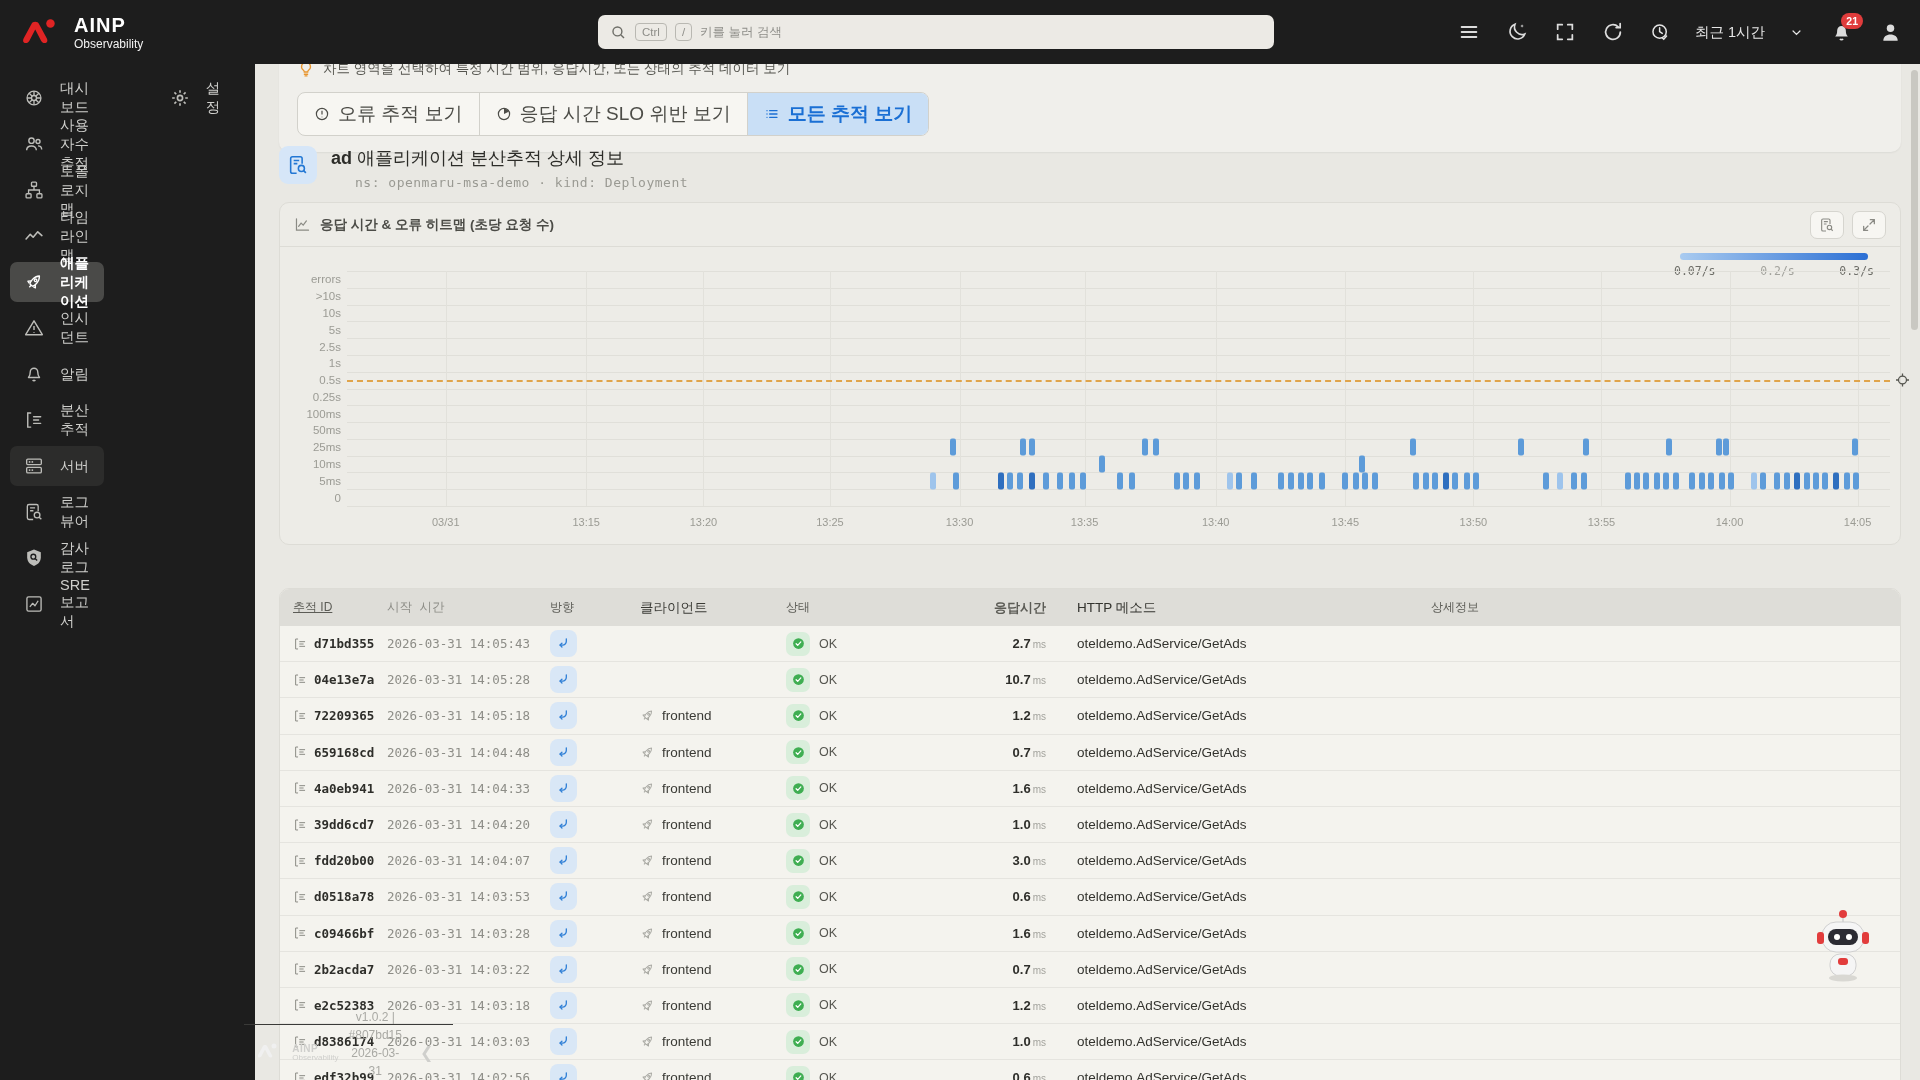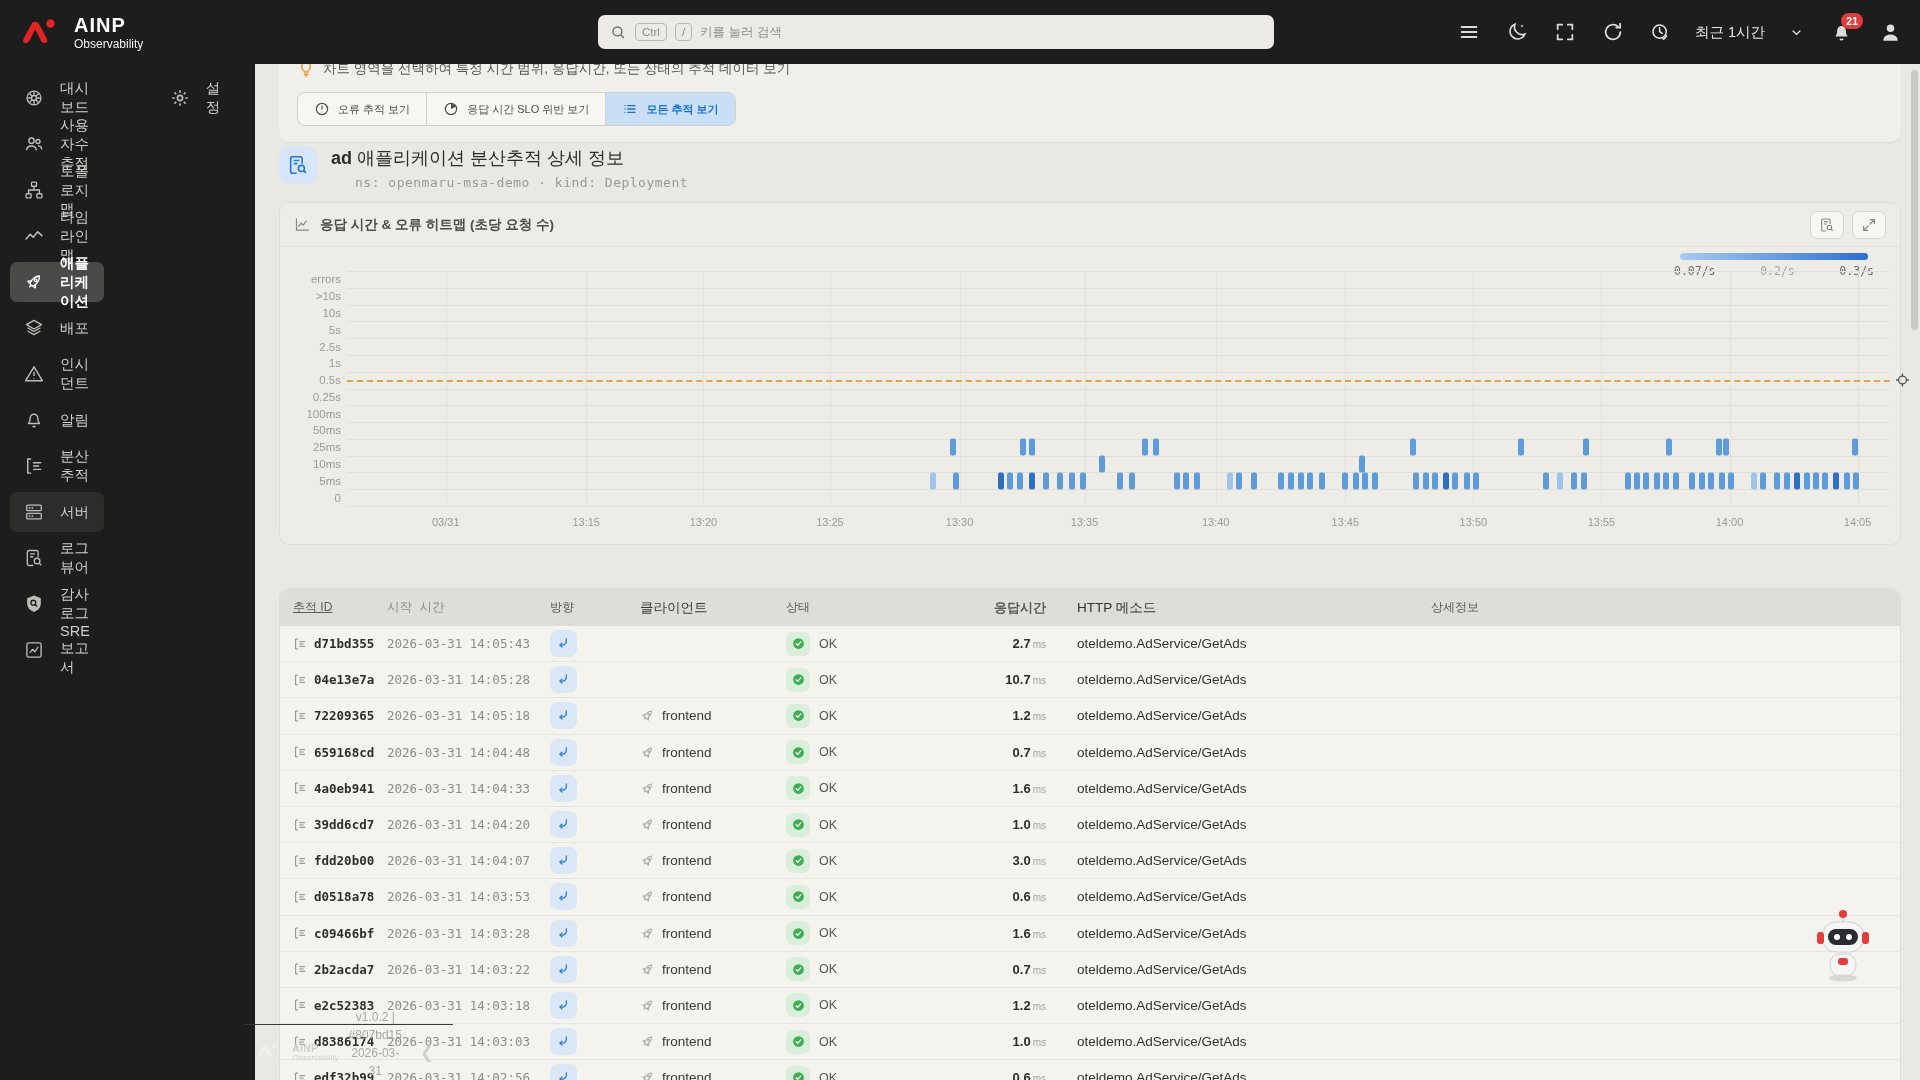--- a/index.html
+++ b/index.html
@@ -51,21 +51,21 @@
 
   
   .main { position:absolute; left:255px; top:64px; width:1665px; height:1016px; }
   .content { position:relative; width:100%; height:100%; }
 
   .top-card { position:absolute; left:24px; right:19px; top:-18px; background:#f0efeb;
     border-radius:10px; padding:14px 18px 16px 18px; box-shadow:0 1px 2px rgba(0,0,0,.06); }
   .tip-row { display:flex; align-items:center; gap:8px; color:#55554f; font-size:13.5px; margin-bottom:14px; }
   .tip-row svg { width:18px; height:18px; color:#e8952e; }
   .btn-group { display:inline-flex; border:1px solid #d2d1cb; border-radius:8px; overflow:hidden; background:#f7f6f2; }
-  .seg-btn { display:flex; align-items:center; gap:8px; padding:8px 16px; font-size:11px; color:#4c4c47;
+  .seg-btn { display:flex; align-items:center; gap:8px; padding:8px 16px; font-size:19px; color:#4c4c47;
     border-right:1px solid #d2d1cb; cursor:pointer; background:transparent; }
   .seg-btn:last-child { border-right:none; }
   .seg-btn svg { width:16px; height:16px; }
   .seg-btn.active { background:#c9dff6; color:#1a6fd4; font-weight:bold; }
 
   .page-title-row { position:absolute; left:24px; top:82px; display:flex; gap:14px; align-items:flex-start; }
   .title-icon { width:38px; height:38px; border-radius:9px; background:#d6e6f8; display:flex;
     align-items:center; justify-content:center; color:#2277d4; }
   .title-icon svg { width:22px; height:22px; }
   .page-title { font-size:18px; color:#2c2c28; }
@@ -446,26 +446,20 @@
      <svg>
           <use href="#timeline-icon"></use>
         </svg>
         <span>타임라인 맵</span>
       </div>
       <div class="side-item active">
      <svg>
           <use href="#rocket-icon"></use>
         </svg>
         <span>애플리케이션</span>
-      </div>
-      <div class="side-item ">
-     <svg>
-          <use href="#layers-icon"></use>
-        </svg>
-        <span>배포</span>
       </div>
       <div class="side-item ">
      <svg>
           <use href="#warning-icon"></use>
         </svg>
         <span>인시던트</span>
       </div>
       <div class="side-item ">
      <svg>
           <use href="#bell-icon"></use>

